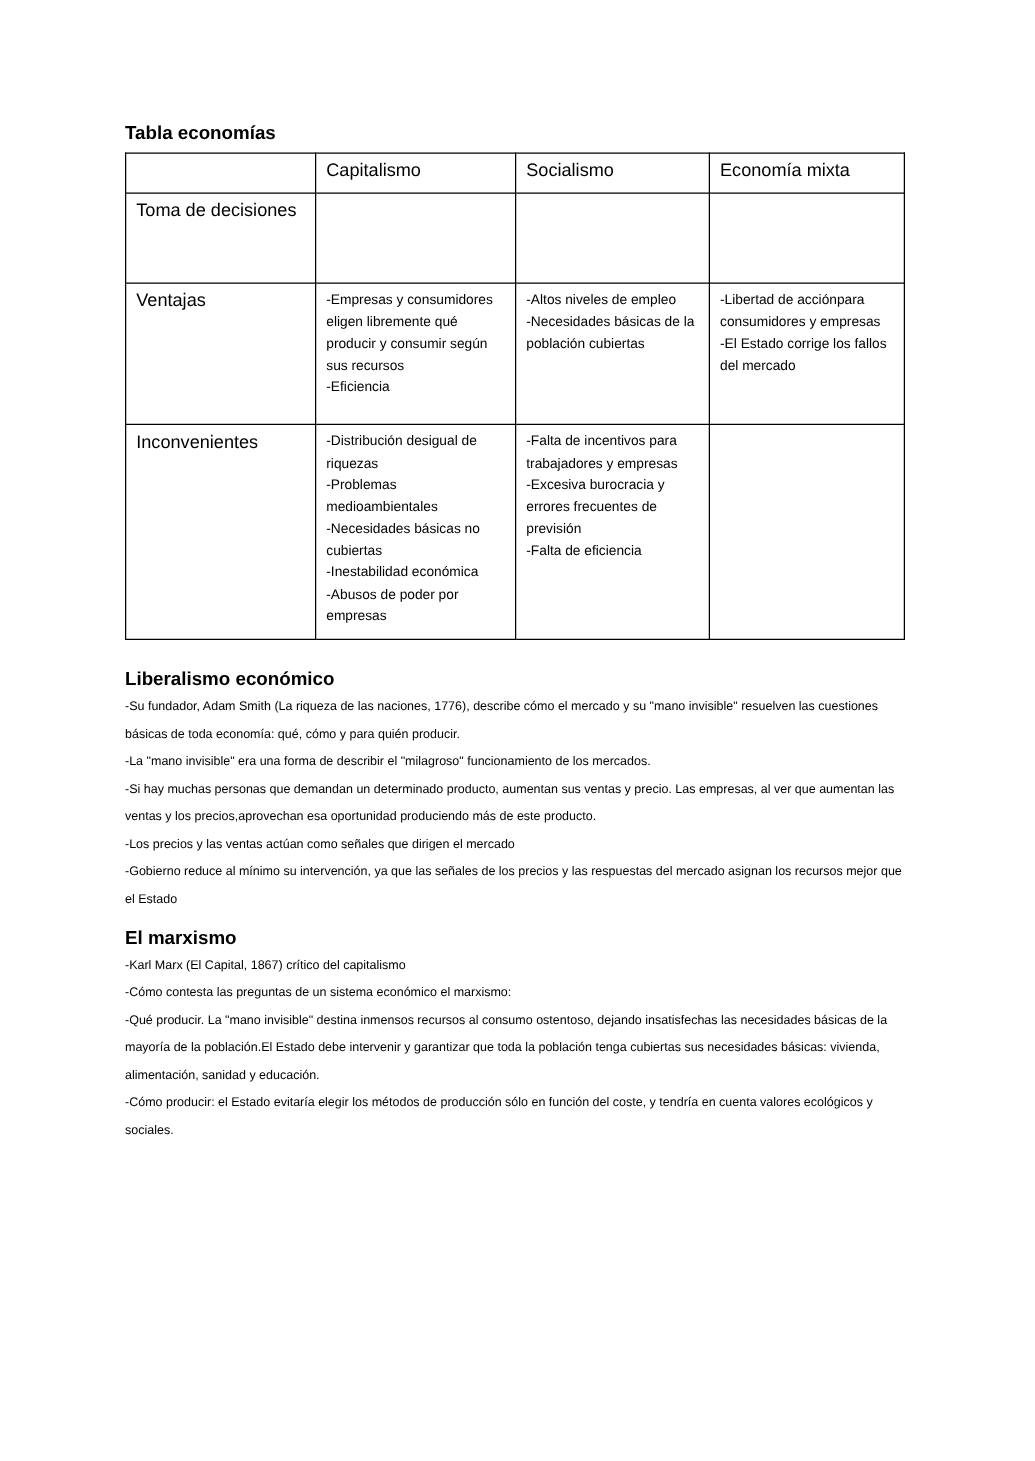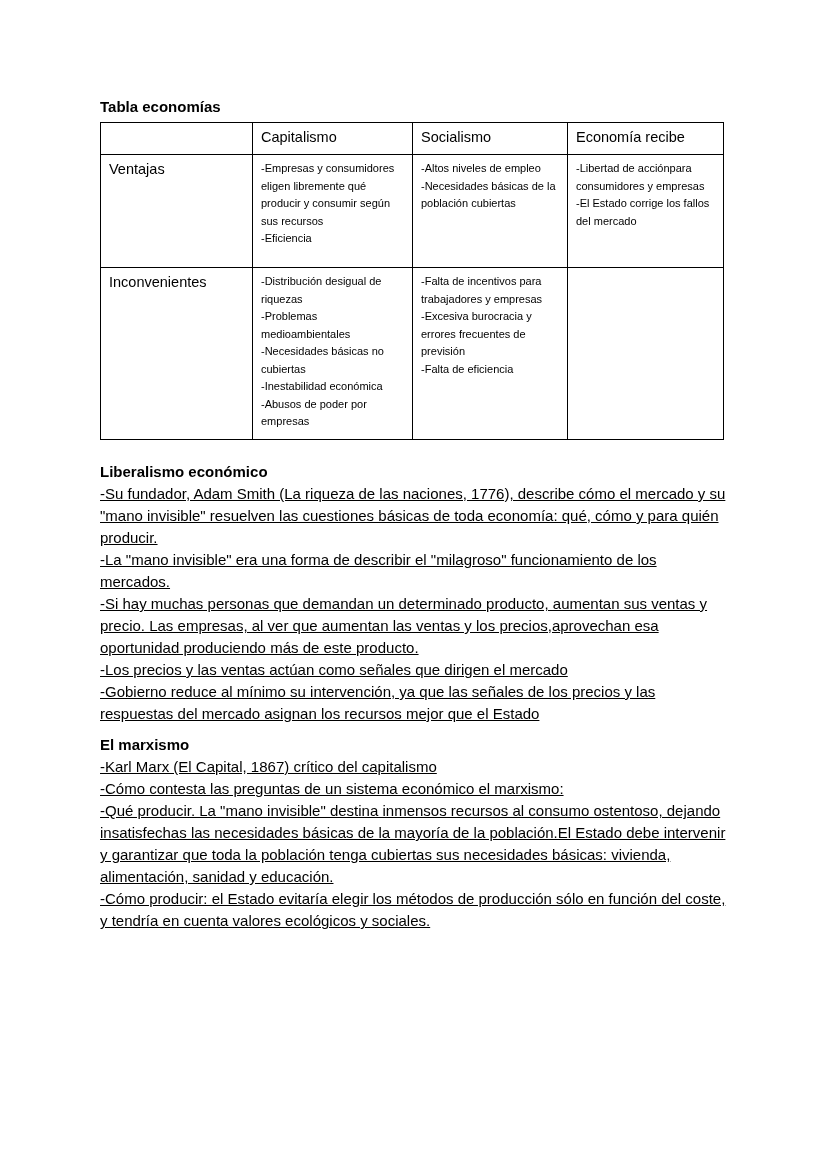--- a/index.html
+++ b/index.html
@@ -55,24 +55,23 @@
   .bullet { margin: 0; }
   .section { margin-top: 21px; }
   .section.no-gap { margin-top: 9px; }
   .section h2 {
     font-size: 15px;
     line-height: 22px;
     font-weight: bold;
     margin: 0;
   }
   .section p {
-    font-size: 15px;
+    font-size: 10px;
     line-height: 22px;
     margin: 0;
-    text-decoration: underline;
   }
 </style>
 </head>
 <body>
 
 <div class="page">
   <div class="content">
 
     <h2 class="doc-title">Tabla economías</h2>
 
@@ -81,23 +80,29 @@
         <col style="width:152px">
         <col style="width:160px">
         <col style="width:155px">
         <col style="width:156px">
       </colgroup>
       <tbody>
         <tr class="r-head">
           <td class="lbl"></td>
           <td class="lbl">Capitalismo</td>
           <td class="lbl">Socialismo</td>
-          <td class="lbl">Economía recibe</td>
+          <td class="lbl">Economía mixta</td>
         </tr>
 
+        <tr class="r-toma">
+          <td class="lbl">Toma de decisiones</td>
+          <td></td>
+          <td></td>
+          <td></td>
+        </tr>
 
         <tr class="r-vent">
           <td class="lbl">Ventajas</td>
           <td>
             <div class="bullet">-Empresas y consumidores eligen libremente qué producir y consumir según sus recursos</div>
             <div class="bullet">-Eficiencia</div>
           </td>
           <td>
             <div class="bullet">-Altos niveles de empleo</div>
             <div class="bullet">-Necesidades básicas de la población cubiertas</div>

